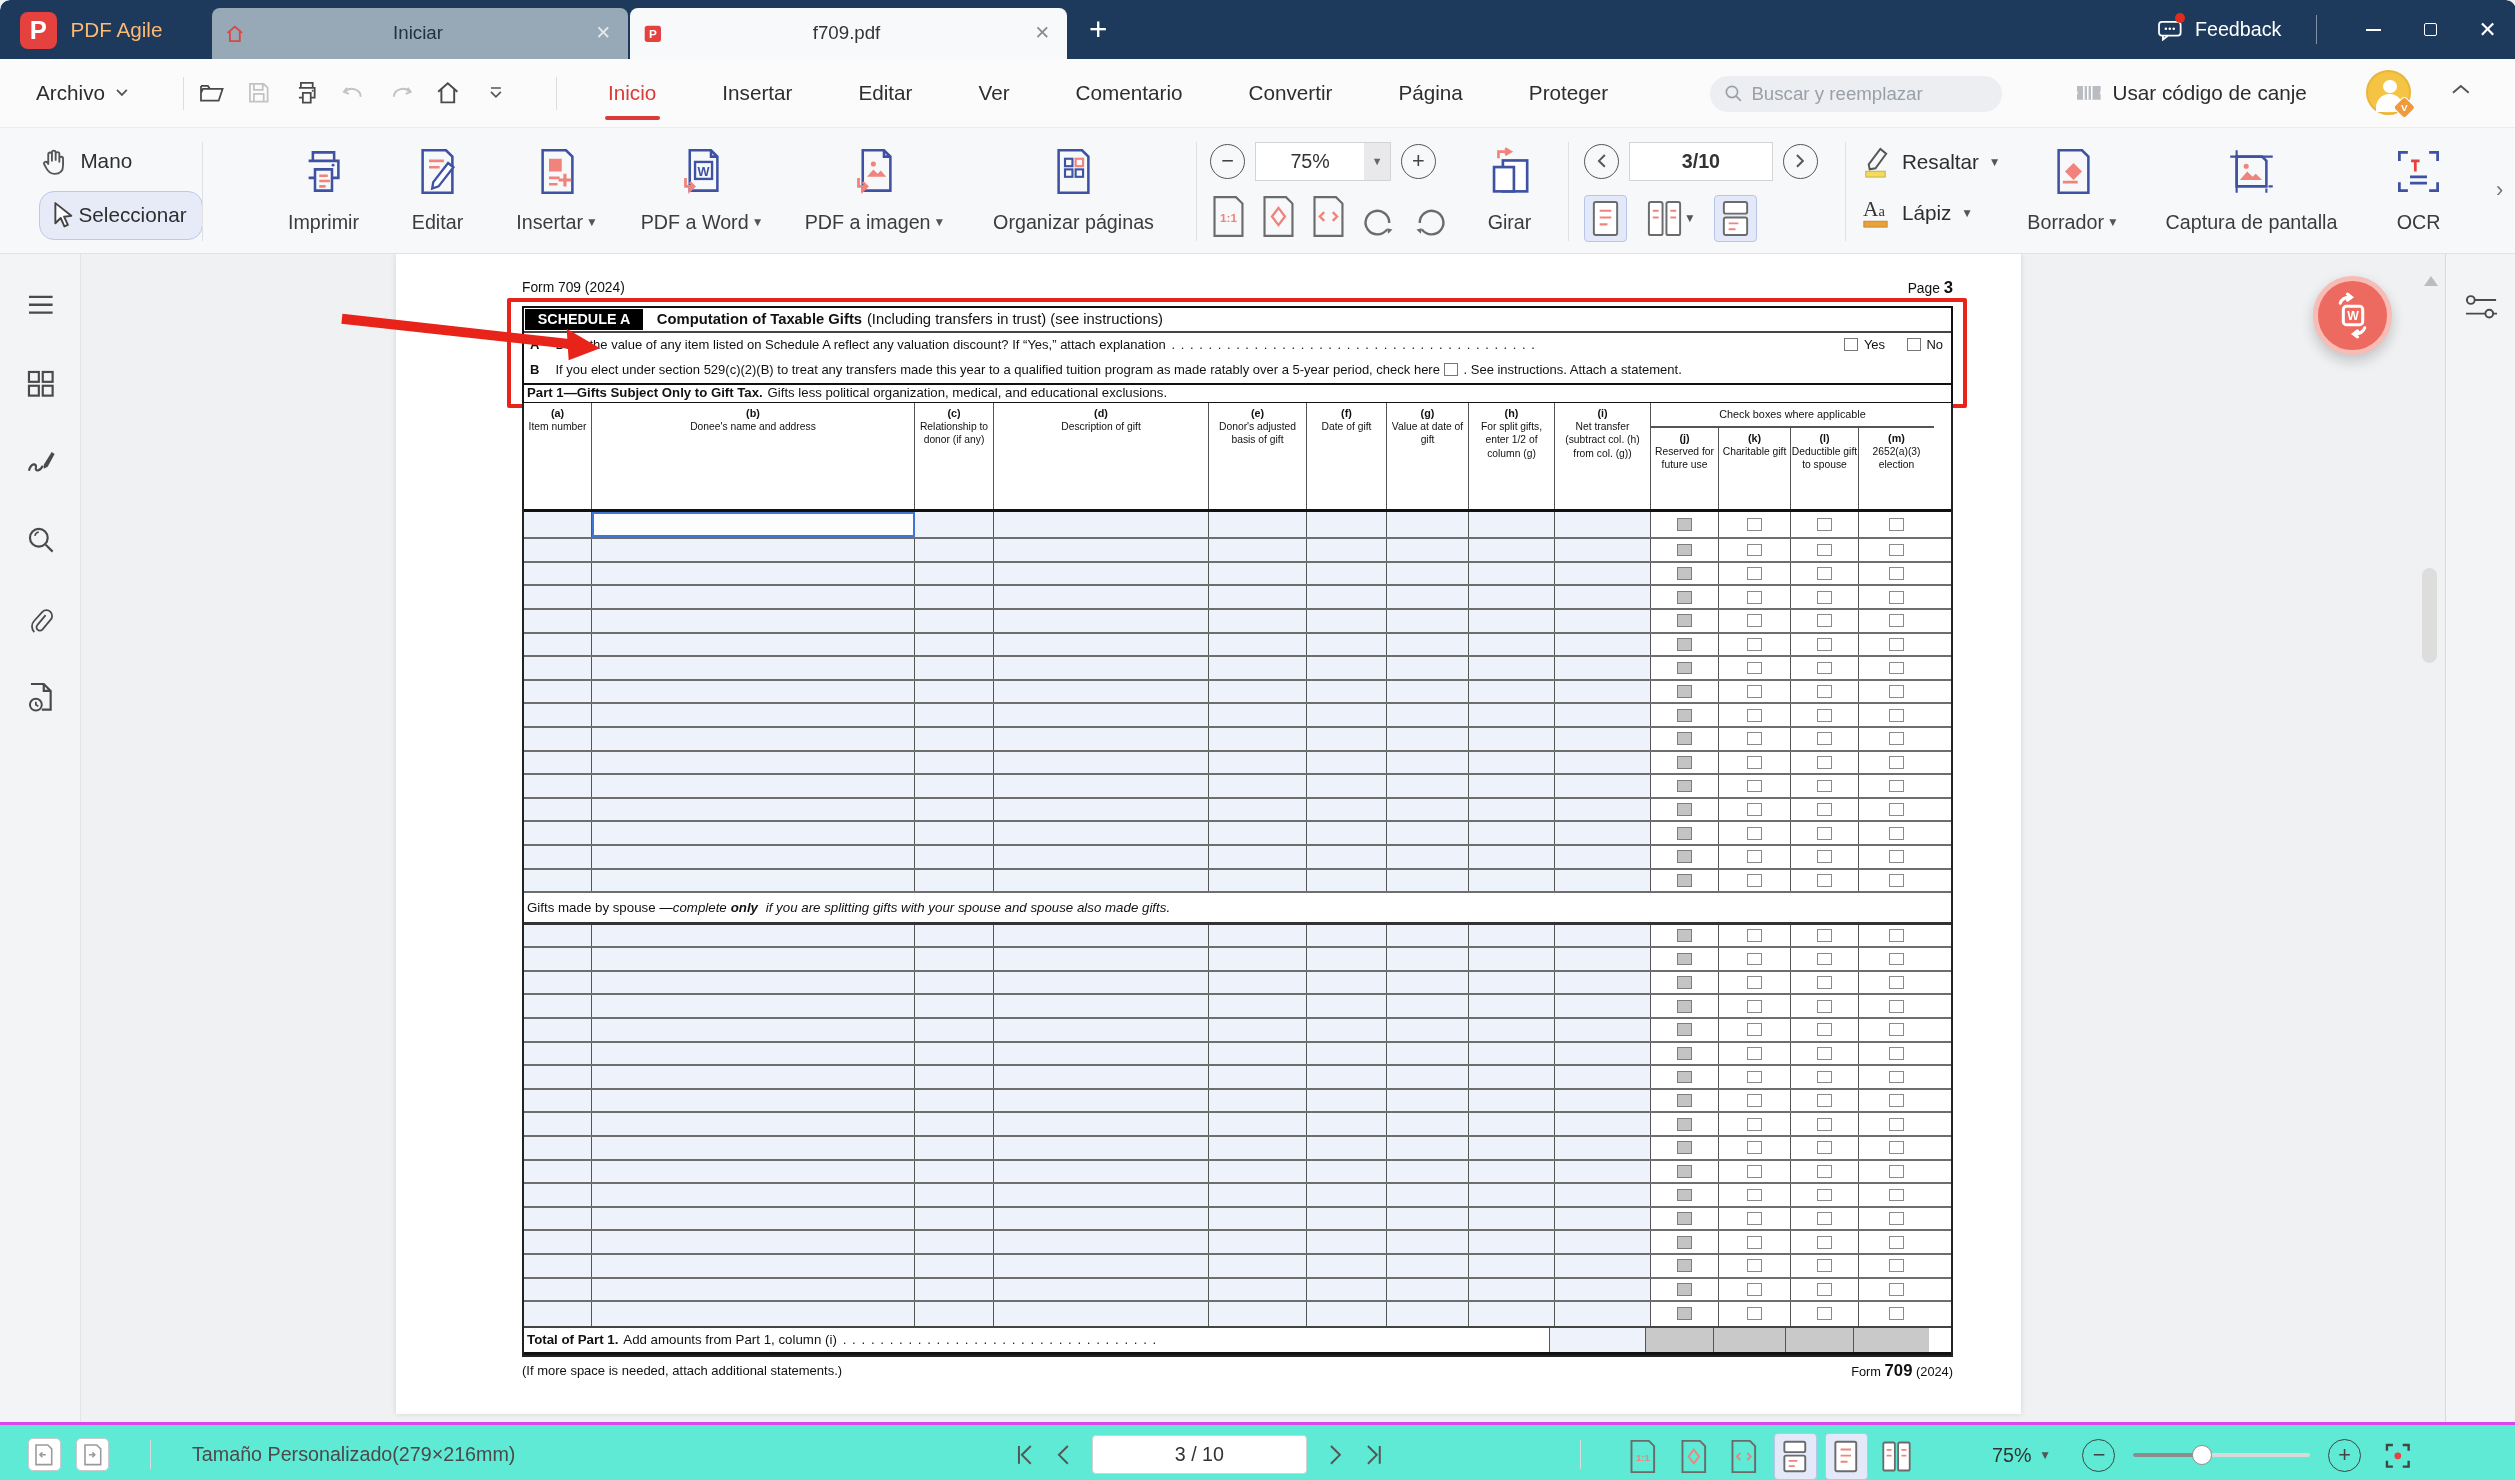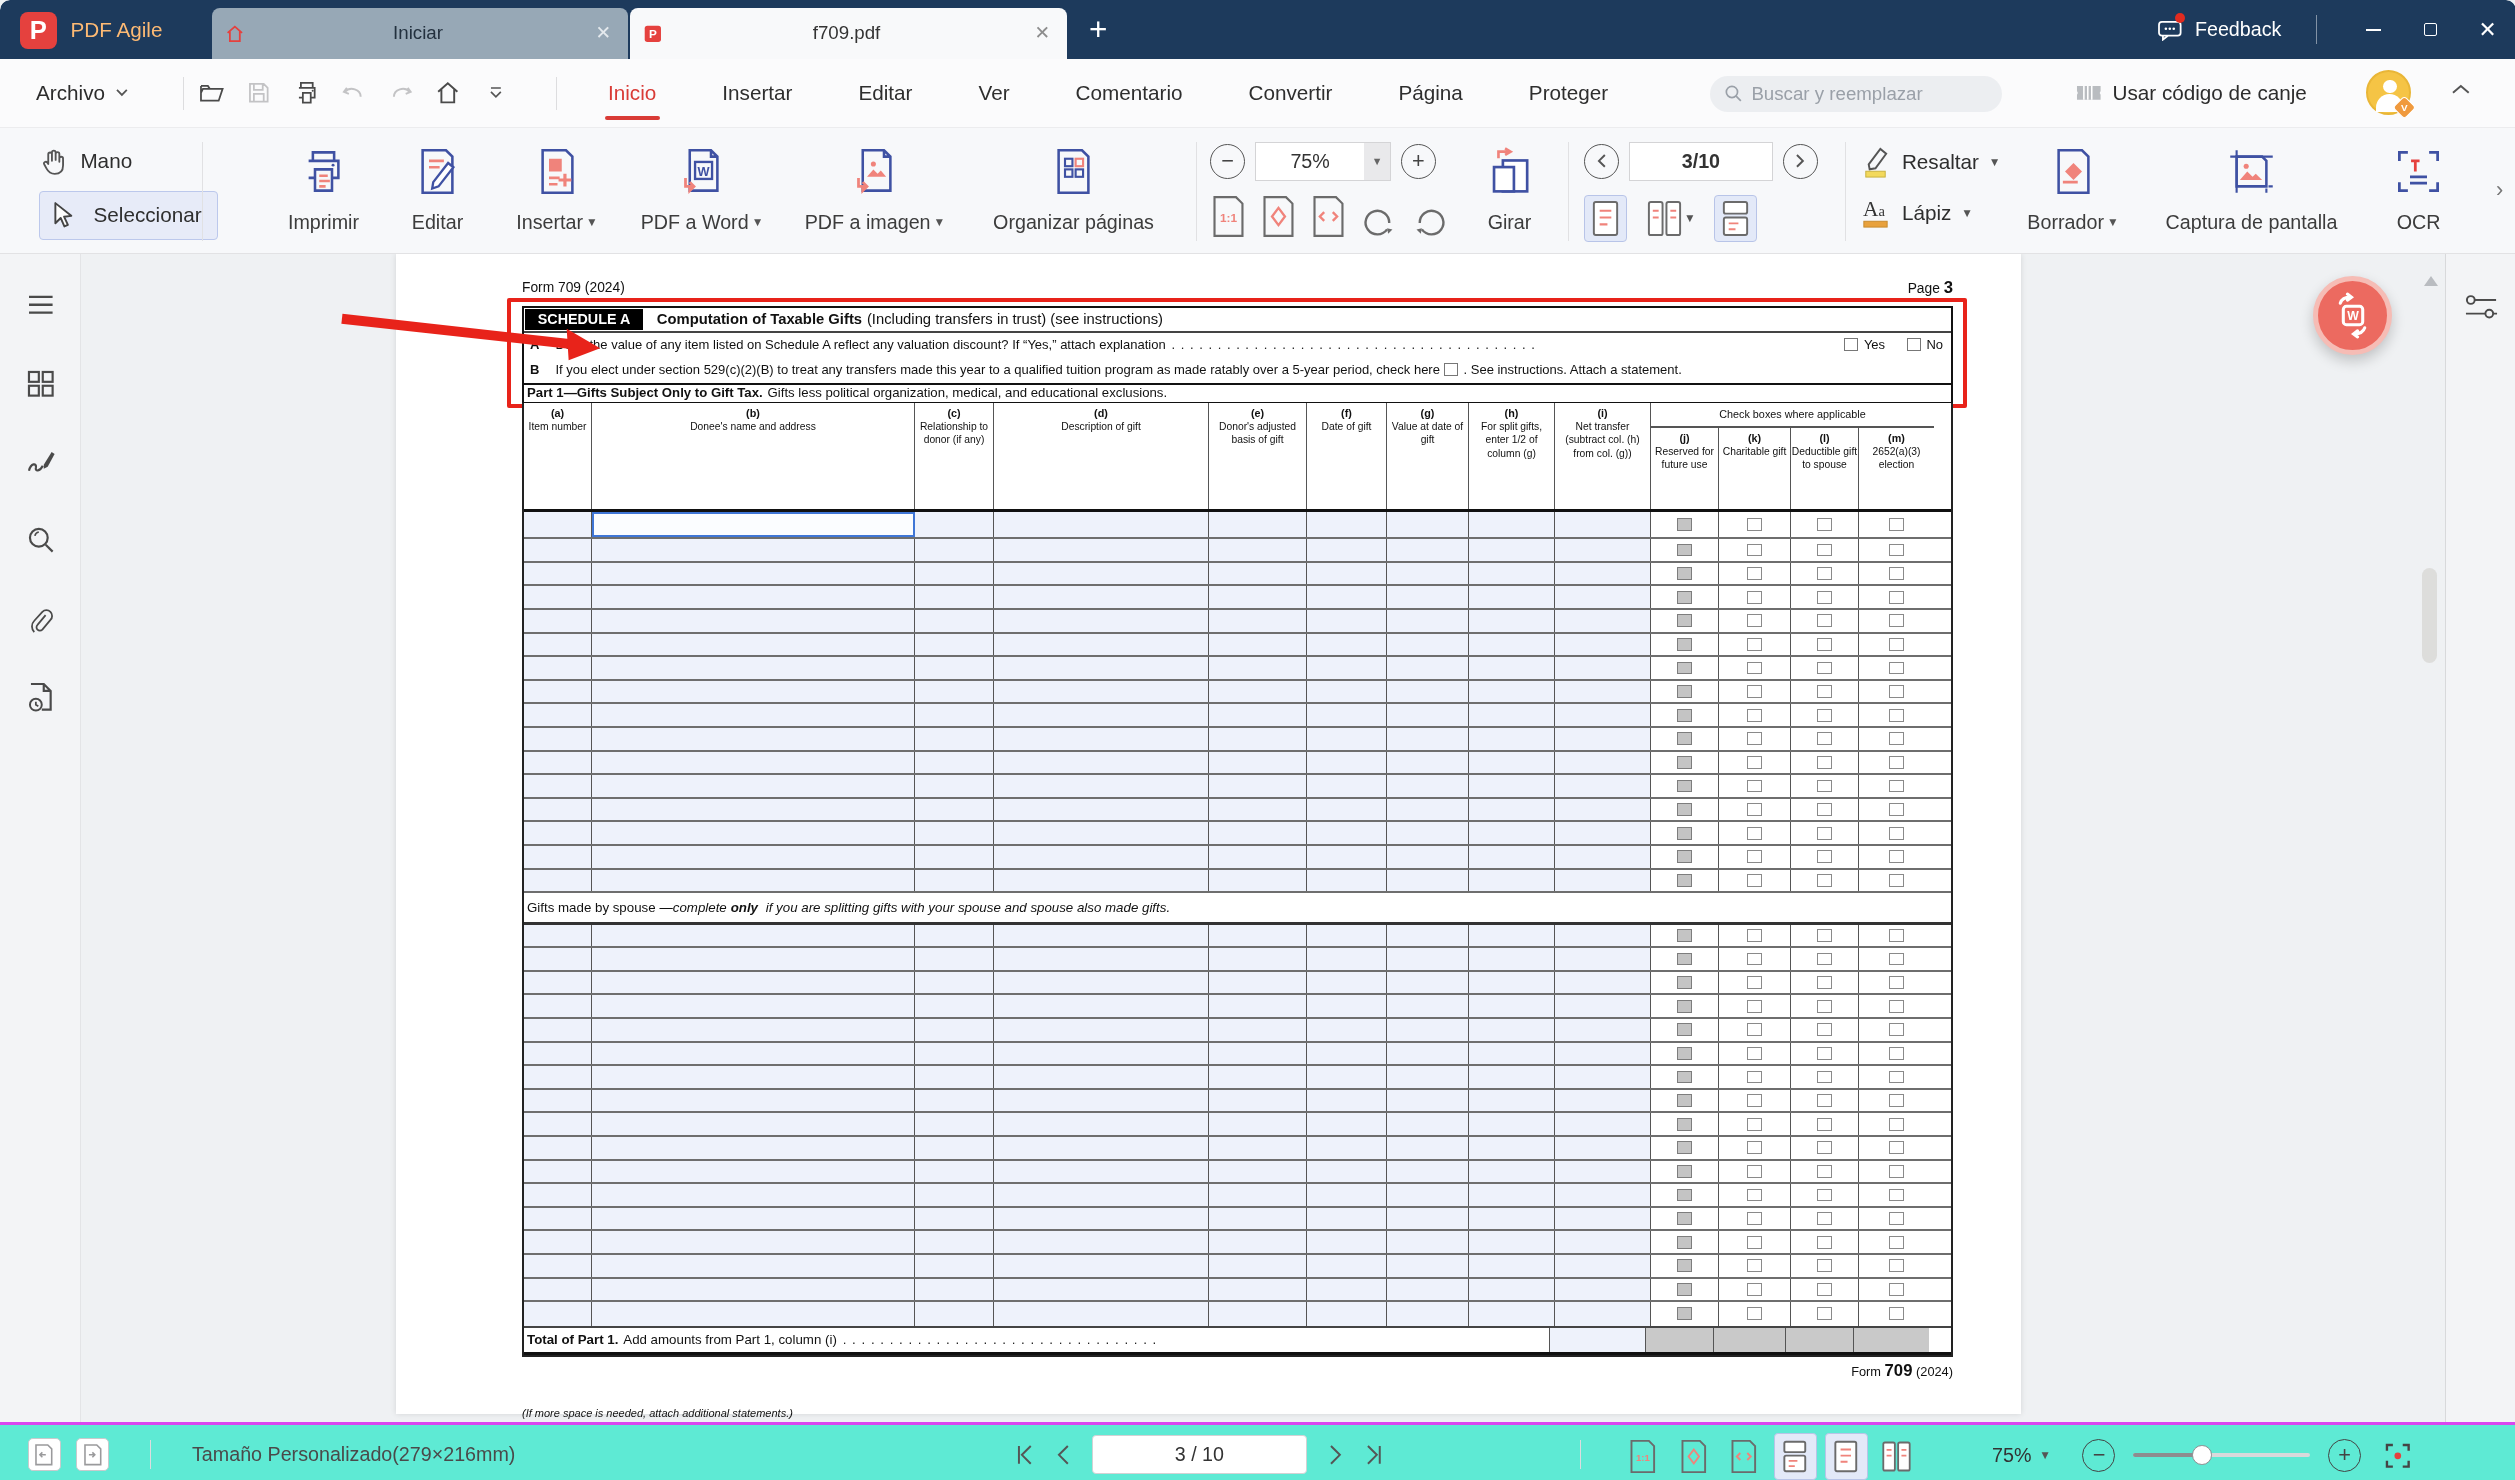--- a/index.html
+++ b/index.html
@@ -58,22 +58,22 @@
   .av-badge{position:absolute;right:-3.9px;bottom:-3px;width:16.7px;height:16.7px;background:#f09a3e;border:1.5px solid #fff;
             border-radius:3.9px;transform:rotate(45deg);display:flex;align-items:center;justify-content:center;}
   .av-badge span{transform:rotate(-45deg);color:#fff;font-size:9.9px;font-weight:bold;}
   .ribcollapse{position:absolute;left:2451px;top:23.6px;color:#555;font-size:19.7px;}
   
   .toolbar{position:absolute;left:0;top:128px;width:2516px;height:126px;background:#f7f8fa;
            border-bottom:1px solid #e2e2e4;}
   .tdiv{position:absolute;width:1px;top:13.8px;height:99px;background:#e1e1e3;}
   .toolL{position:absolute;left:39px;top:11.8px;}
   .trow1{display:flex;align-items:center;gap:11.8px;height:43px;font-size:20.7px;color:#2e2e2e;}
-  .selbox{margin-top:7.9px;display:flex;align-items:center;gap:18px;height:49px;padding:0 15.8px 0 9.9px;
-          background:#e7ebf8;border:1px solid #bcc8ec;border-radius:4px;font-size:20.7px;color:#2e2e2e;}
+  .selbox{margin-top:7.9px;display:flex;align-items:center;gap:3px;height:49px;padding:0 15.8px 0 9.9px;
+          background:#e7ebf8;border:1px solid #bcc8ec;border-radius:15px;font-size:20.7px;color:#2e2e2e;}
   .bigbtn{position:absolute;top:7.9px;display:flex;flex-direction:column;align-items:center;justify-content:flex-start;}
   .bigbtn .bicon{height:71px;display:flex;align-items:center;justify-content:center;}
   .bigbtn .blabel{margin-top:3.9px;font-size:19.7px;color:#3c3c3c;white-space:nowrap;display:flex;align-items:center;gap:3px;}
   .ddarrow{font-size:11.8px;color:#555;}
   .zoomcluster{position:absolute;left:1210px;top:13.8px;width:240px;}
   .zrow{display:flex;align-items:center;gap:9.9px;}
   .zcircle{width:35px;height:35px;border-radius:50%;border:1.6px solid #555;display:flex;align-items:center;
            justify-content:center;font-size:21.7px;color:#444;background:#fff0;}
   .zbox{width:136px;height:39px;background:#fff;border:1px solid #d4d4d6;display:flex;align-items:center;}
   .zbox .zval{flex:1;text-align:center;font-size:19.7px;color:#333;}
@@ -145,21 +145,21 @@
           padding-left:3px;background:#fff;}
   .spouse i{margin-left:3.9px;}
   .spouse b{font-style:italic;margin:0 3.9px;text-align:center;}
   .totrow{display:grid;grid-template-columns:1026px 96px 68px 72px 68px 75px;height:29.6px;border-top:2px solid #444;
           border-bottom:3px solid #111;}
   .totlabel{display:flex;align-items:center;font-size:13.3px;padding-left:3px;border-right:1px solid #555;}
   .totlabel b{margin-right:4.9px;}
   .tot-i{background:var(--fblue);border-right:1px solid #555;}
   .tot-g{background:#c9c9c9;border-right:1px solid #555;}
   .tot-g:last-child{border-right:none;}
-  .fnote{position:absolute;left:126px;top:1109px;font-size:11px;font-style:italic;margin-top:44px;}
+  .fnote{position:absolute;left:126px;top:1109px;font-size:13px;}
   .ffoot{position:absolute;right:68px;top:1107px;font-size:12.8px;}
   .ffoot b{font-size:16.7px;}
   
   .statusbar{position:absolute;left:0;bottom:0;width:2516px;height:59px;background:#5eead4;border-top:3px solid #d946ef;}
   .sb-left{position:absolute;left:27.6px;top:12.8px;display:flex;align-items:center;gap:15.8px;}
   .sqbtn{width:33px;height:33px;border:1px solid #c9cacc;border-radius:4.9px;background:#fff;
          display:flex;align-items:center;justify-content:center;}
   .sb-div{position:absolute;width:1px;height:29.6px;background:#dcdcde;top:14.8px;}
   .sb-size{position:absolute;left:192px;top:17.7px;font-size:19.7px;color:#4a4a4a;}
   .sb-nav{position:absolute;left:1015px;top:9.9px;display:flex;align-items:center;gap:21.7px;}

